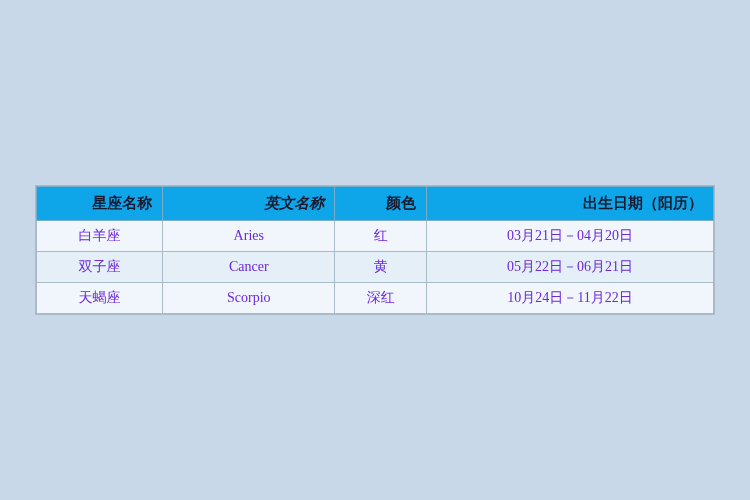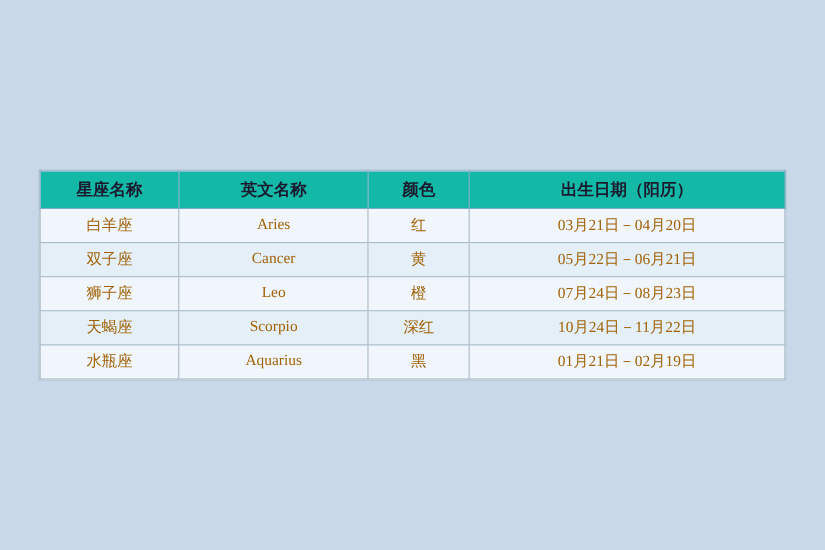--- a/index.html
+++ b/index.html
@@ -15,41 +15,41 @@
     .table-container {
       background: #e8f0f8;
       border: 1px solid #aabbc8;
       width: 680px;
     }
     table {
       width: 100%;
       border-collapse: collapse;
     }
     thead tr th {
-      background-color: #14b8a6;
+      background-color: #0ea5e9;
       border: 1px solid #7aacc8;
       padding: 7px 10px;
-      text-align: center;
+      text-align: right;
       font-size: 15px;
       font-weight: bold;
       color: #1a1a2e;
     }
     tbody tr td {
       border: 1px solid #aabbc8;
       padding: 6px 10px;
       text-align: center;
       font-size: 14px;
-      color: #a16207;
+      color: #6d28d9;
       background-color: #f0f6fc;
     }
     tbody tr:nth-child(even) td {
       background-color: #e4eff8;
     }
     .col-zh { width: 110px; }
-    .col-en { width: 150px; }
+    .col-en { width: 150px; font-style: italic; }
     .col-color { width: 80px; }
     .col-date { width: 250px; }
   </style>
 </head>
 <body>
 
 <div class="table-container">
   <table>
     <thead>
       <tr>
@@ -66,32 +66,20 @@
           <td>红</td>
           <td>03月21日－04月20日</td>
         </tr>
         <tr>
           <td>双子座</td>
           <td>Cancer</td>
           <td>黄</td>
           <td>05月22日－06月21日</td>
         </tr>
         <tr>
-          <td>狮子座</td>
-          <td>Leo</td>
-          <td>橙</td>
-          <td>07月24日－08月23日</td>
-        </tr>
-        <tr>
           <td>天蝎座</td>
           <td>Scorpio</td>
           <td>深红</td>
           <td>10月24日－11月22日</td>
-        </tr>
-        <tr>
-          <td>水瓶座</td>
-          <td>Aquarius</td>
-          <td>黑</td>
-          <td>01月21日－02月19日</td>
         </tr>
       </tbody>
   </table>
 </div>
 
 </body></html>

